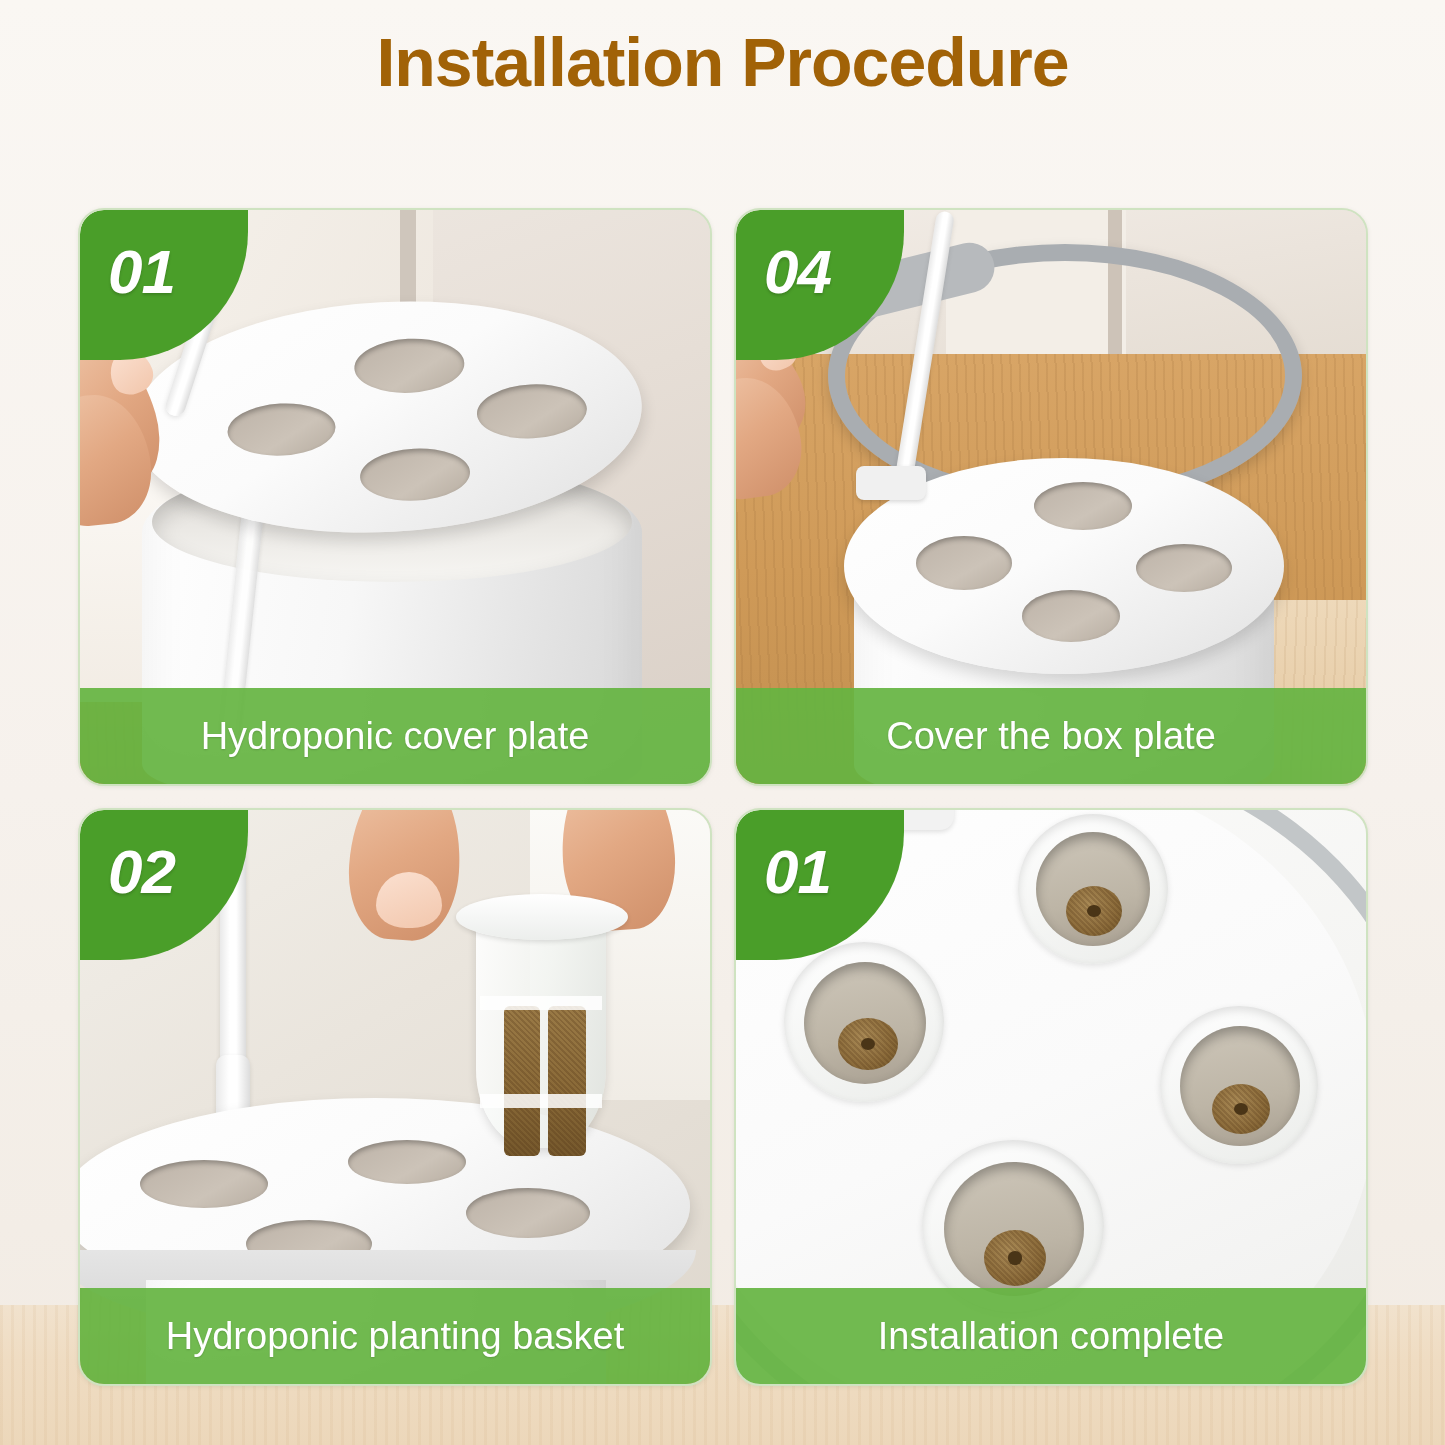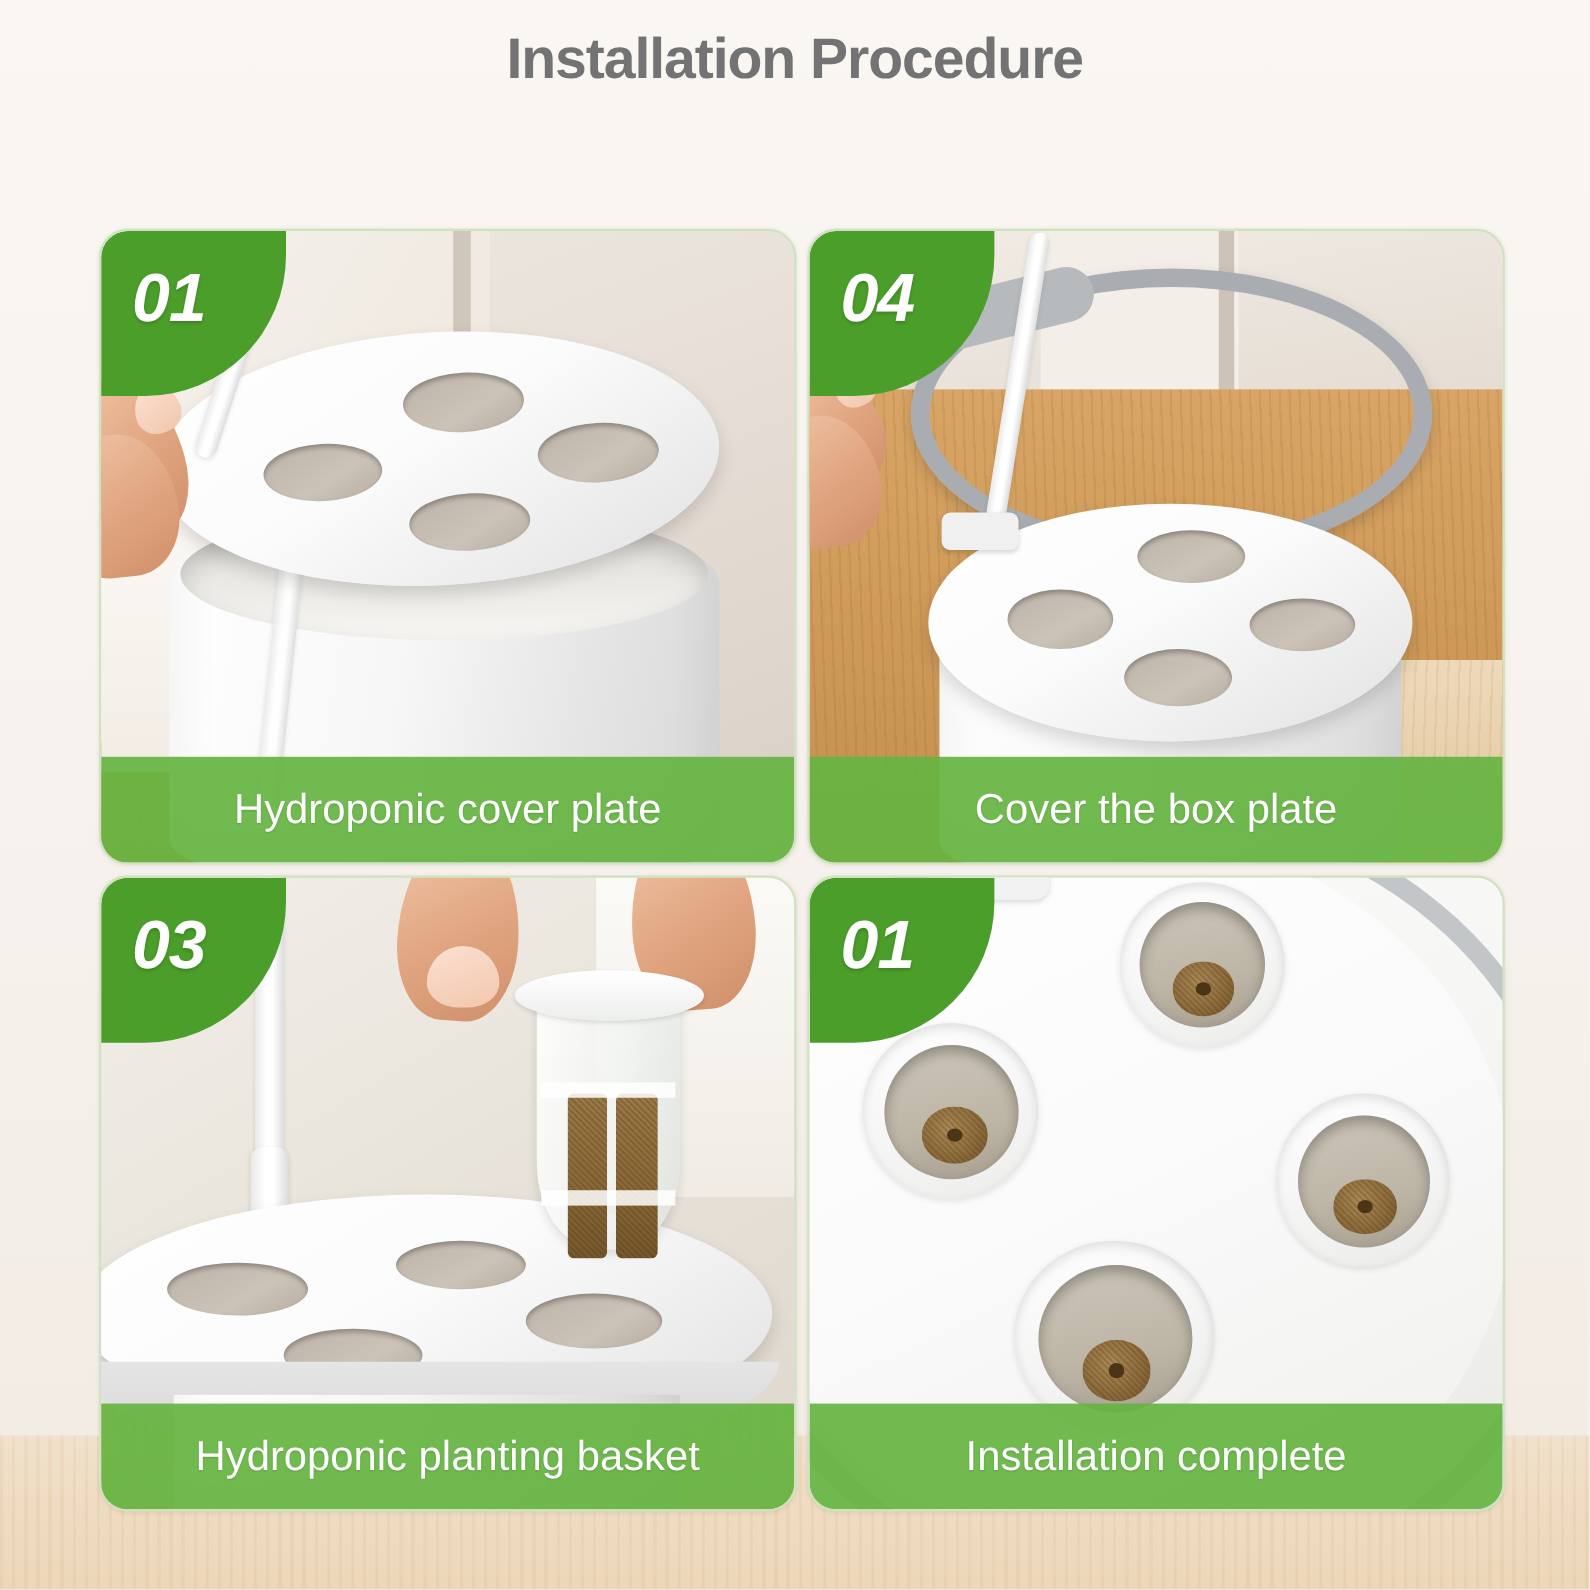--- a/index.html
+++ b/index.html
@@ -22,36 +22,36 @@
     background:
       repeating-linear-gradient(90deg,
         rgba(196,156,108,.10) 0px,rgba(196,156,108,.10) 3px,
         rgba(255,255,255,0) 3px,rgba(255,255,255,0) 11px),
       linear-gradient(180deg,#f1e2cd 0%,#efdcc2 40%,#ecd7ba 100%);
   }
 
   
   .header{position:absolute;left:0;right:0;top:28px;text-align:center;}
   .title{
-    font-size:52px;line-height:1;font-weight:bold;color:#737373;
+    font-size:68px;line-height:1;font-weight:bold;color:#a16207;
     letter-spacing:-1px;margin:0;
     font-family:"Liberation Sans","DejaVu Sans",sans-serif;
   }
   .subtitle{
     margin:20px 0 0 0;font-size:33px;color:#3b3b3b;font-weight:normal;
   }
 
   
   .grid{
-    position:absolute;left:90px;top:208px;
+    position:absolute;left:78px;top:208px;
     width:1290px;
     display:grid;
     grid-template-columns:634px 634px;
     grid-template-rows:578px 578px;
-    gap:10px;
+    gap:22px;
   }
 
   .card{
     position:relative;
     border-radius:26px;
     overflow:hidden;
     border:2px solid #cfe3c1;
     box-shadow:0 1px 4px rgba(90,110,70,.12);
     background:#e9e4df;
   }
@@ -274,21 +274,21 @@
 
       <div class="basket" style="left:396px;top:92px;width:130px;height:246px;border-radius:16px 16px 44% 44%/8px 8px 32% 32%;"></div>
       <div style="position:absolute;left:376px;top:84px;width:172px;height:46px;border-radius:50%;background:linear-gradient(180deg,#ffffff 0%,#eceeec 100%);box-shadow:0 2px 5px rgba(0,0,0,.12);"></div>
       <div class="sponge" style="left:424px;top:196px;width:36px;height:150px;"></div>
       <div class="sponge" style="left:468px;top:196px;width:38px;height:150px;"></div>
       <div style="position:absolute;left:400px;top:186px;width:122px;height:14px;background:rgba(255,255,255,.85);"></div>
       <div style="position:absolute;left:400px;top:284px;width:122px;height:14px;background:rgba(255,255,255,.85);"></div>
     </div>
 
     <div class="badge">
-      <span class="badge-num">03</span>
+      <span class="badge-num">02</span>
     </div>
     <div class="caption">
       <span class="caption-text">Hydroponic planting basket</span>
     </div>
   </div>
 
   <div class="card">
     <div class="photo">
       <div style="position:absolute;inset:0;background:linear-gradient(160deg,#fbfbfa 0%,#f4f4f2 55%,#e9e9e6 100%);"></div>
       <div style="position:absolute;left:-90px;top:-70px;width:760px;height:700px;border-radius:50%;border:18px solid #b9bdbf;opacity:.85;"></div>

